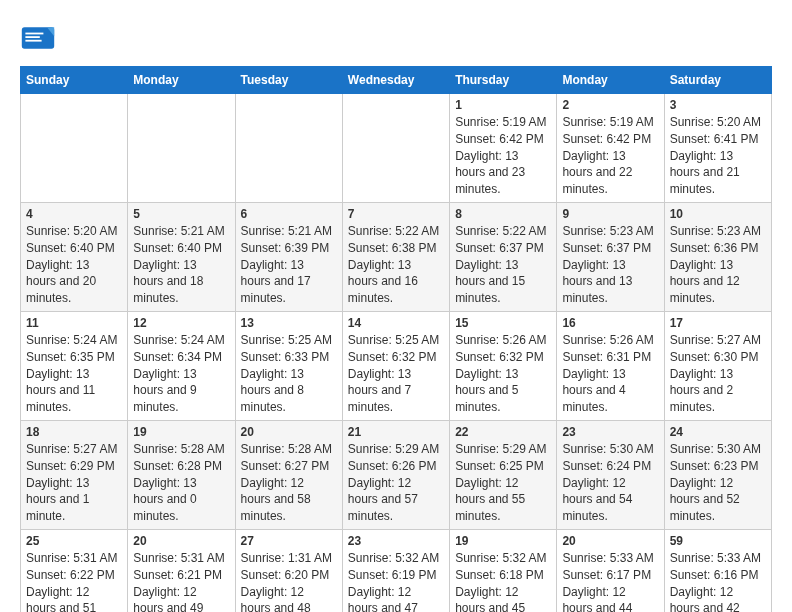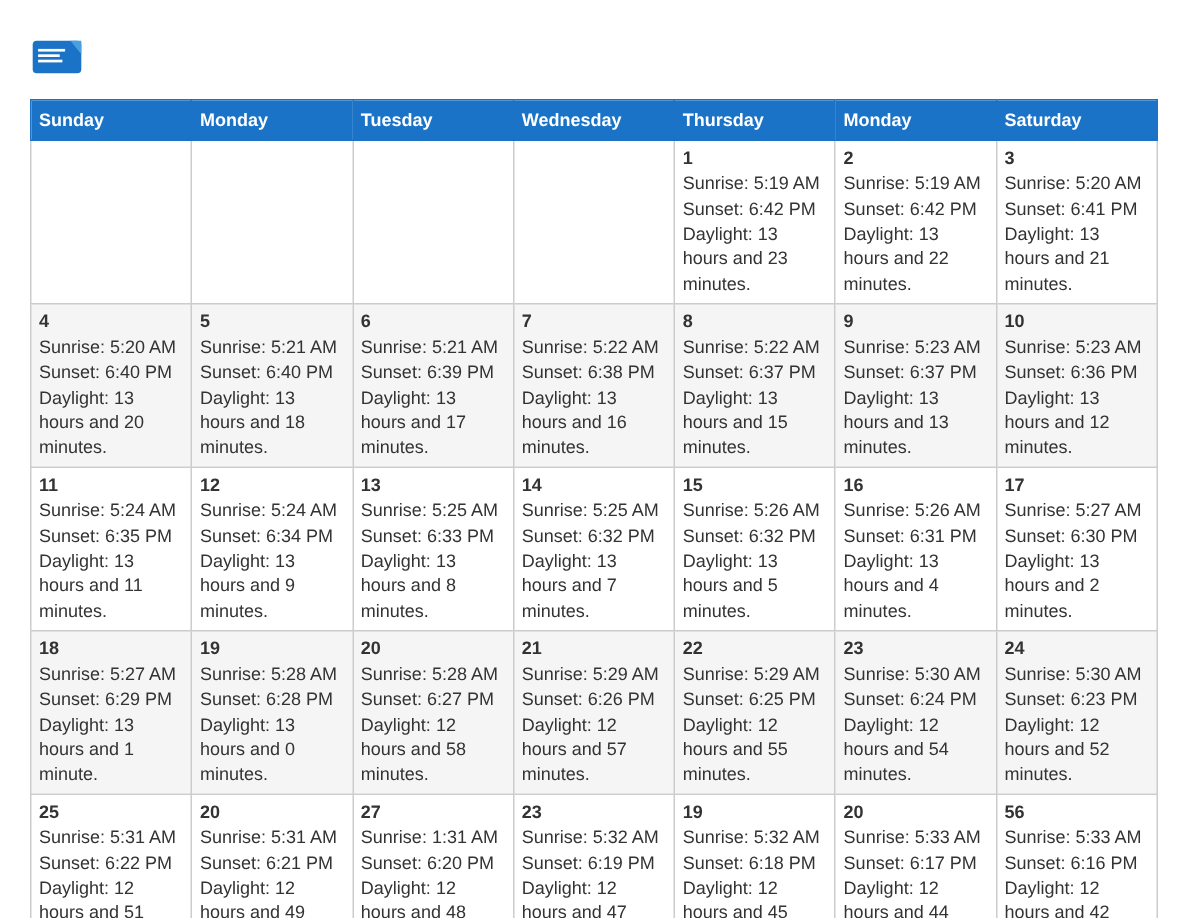--- a/index.html
+++ b/index.html
@@ -341,21 +341,21 @@
 and 45 minutes.</div>
         </td>
         <td>
           <div class="day-number">20</div>
           <div class="day-info">Sunrise: 5:33 AM
 Sunset: 6:17 PM
 Daylight: 12 hours
 and 44 minutes.</div>
         </td>
         <td>
-          <div class="day-number">56</div>
+          <div class="day-number">59</div>
           <div class="day-info">Sunrise: 5:33 AM
 Sunset: 6:16 PM
 Daylight: 12 hours
 and 42 minutes.</div>
         </td>
       </tr>
     </tbody>
 </table>
 
 </body></html>

